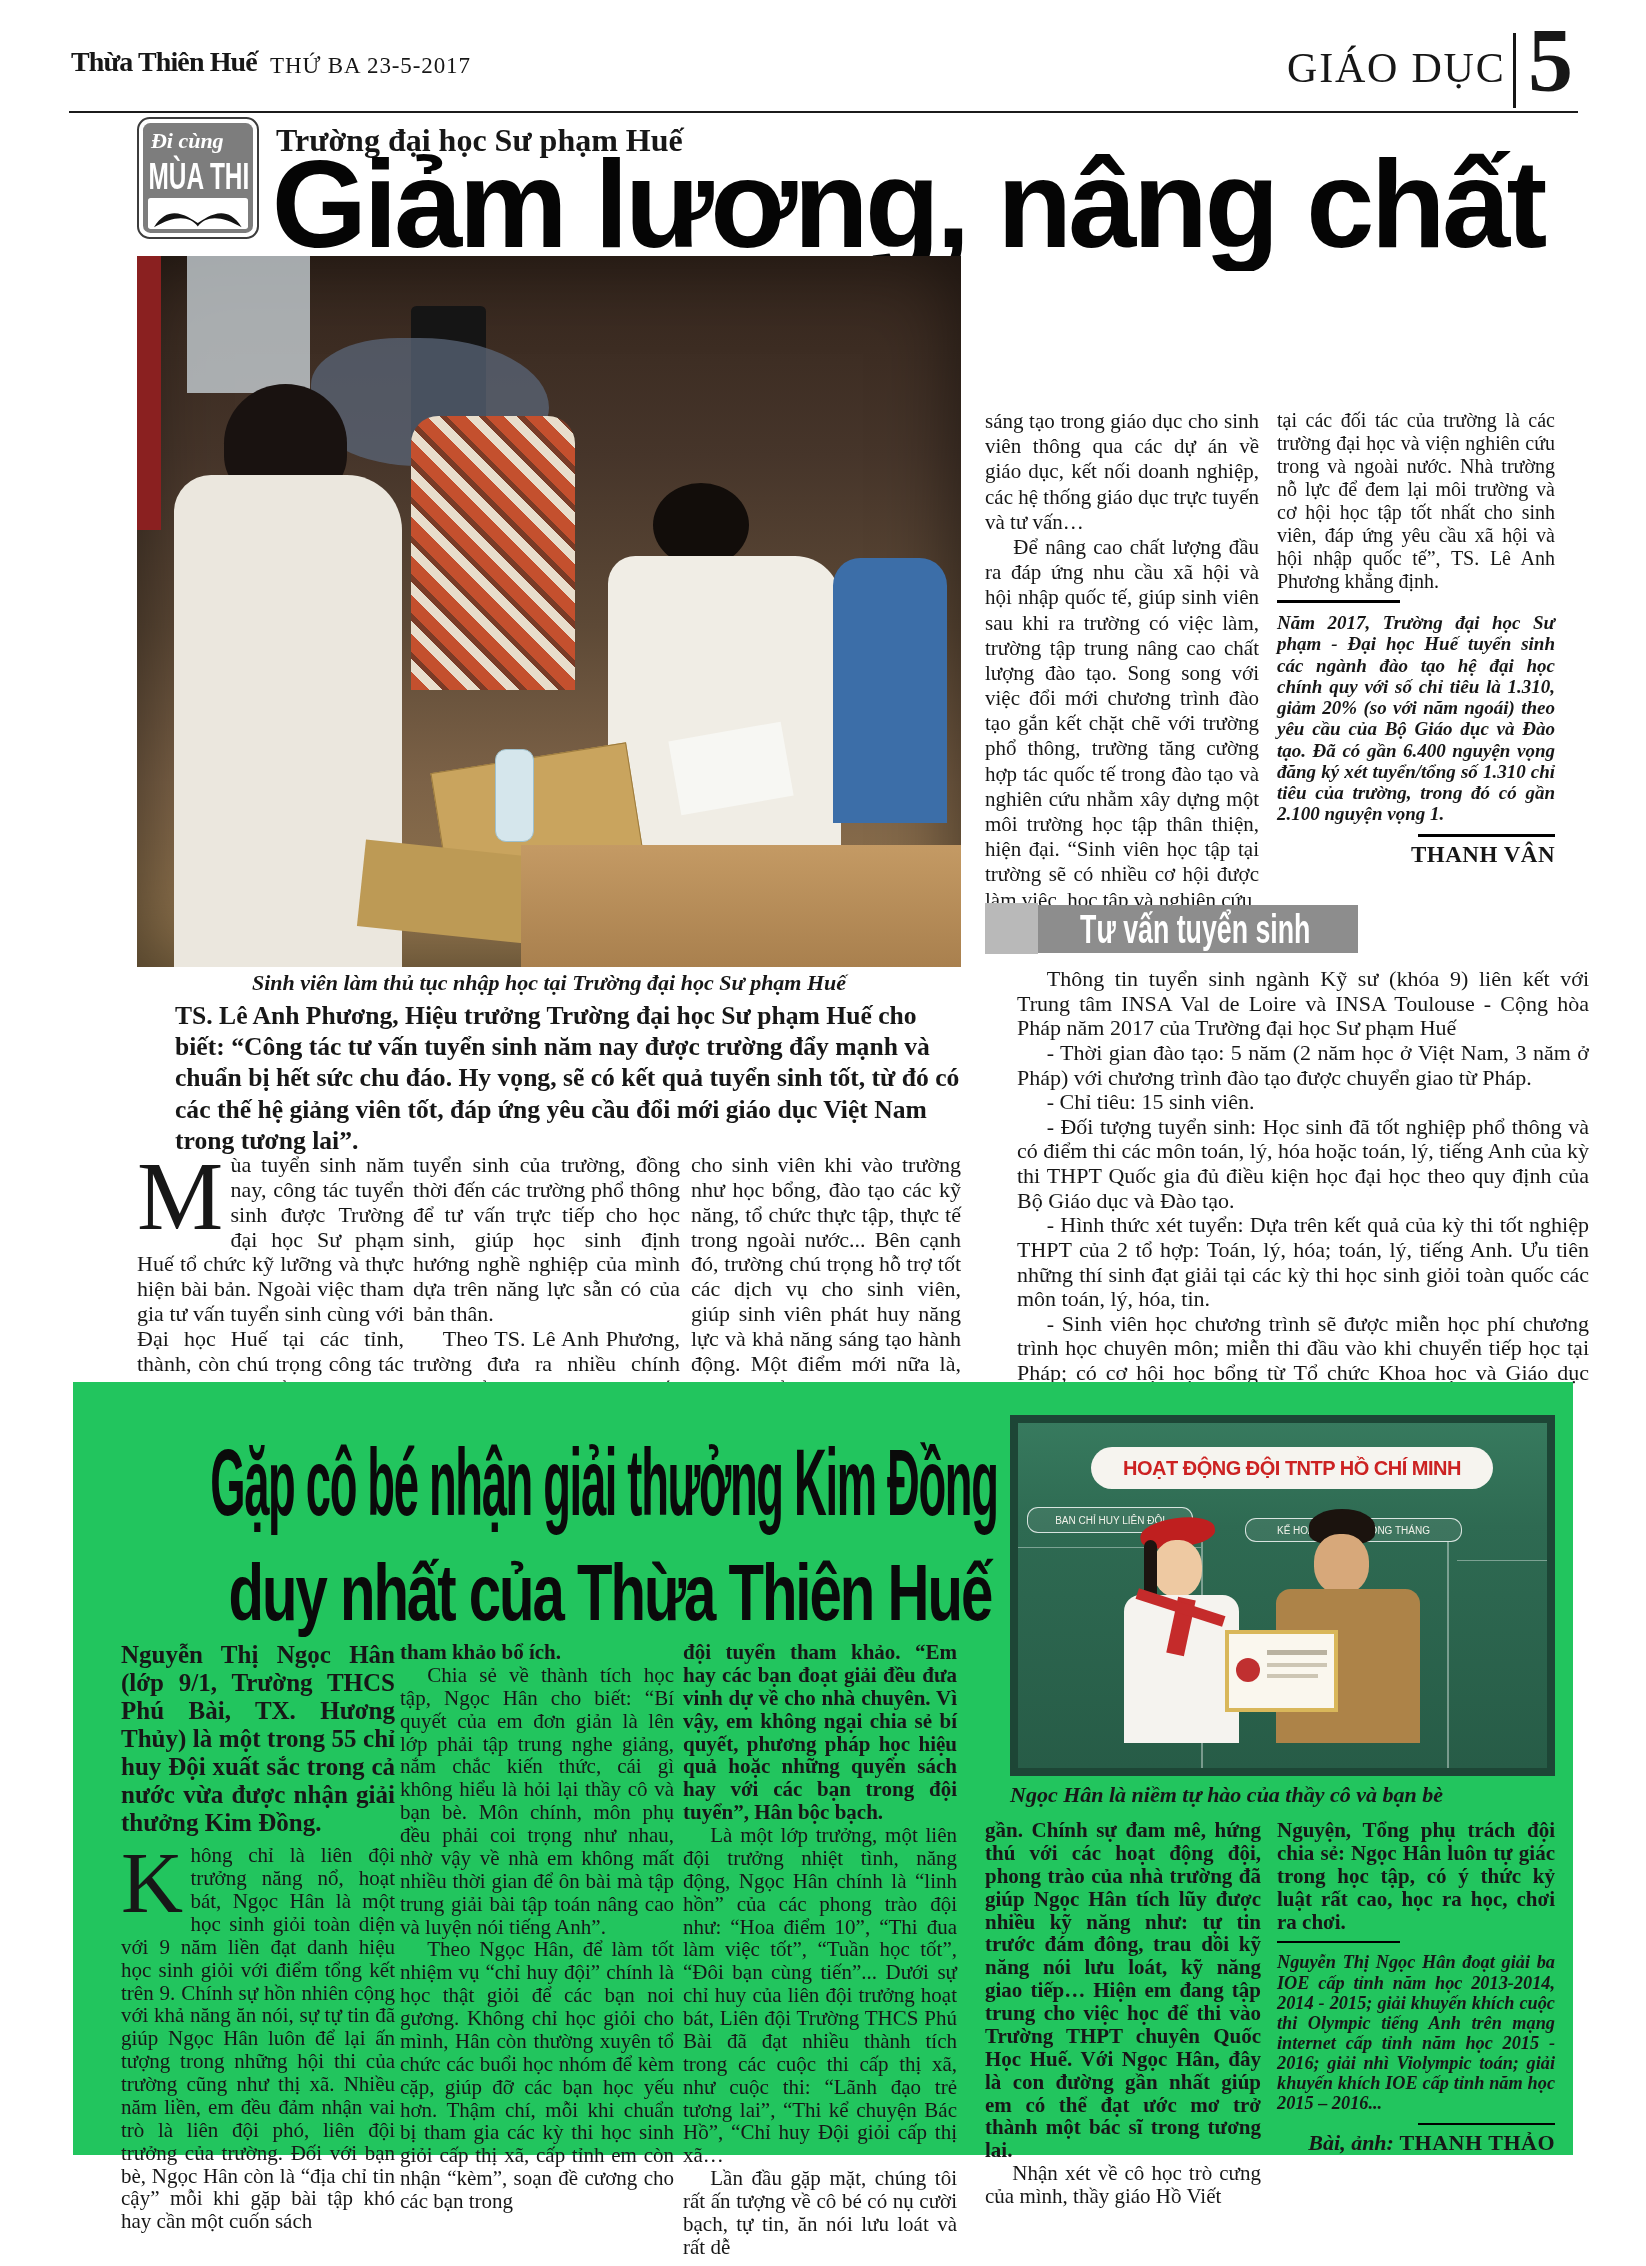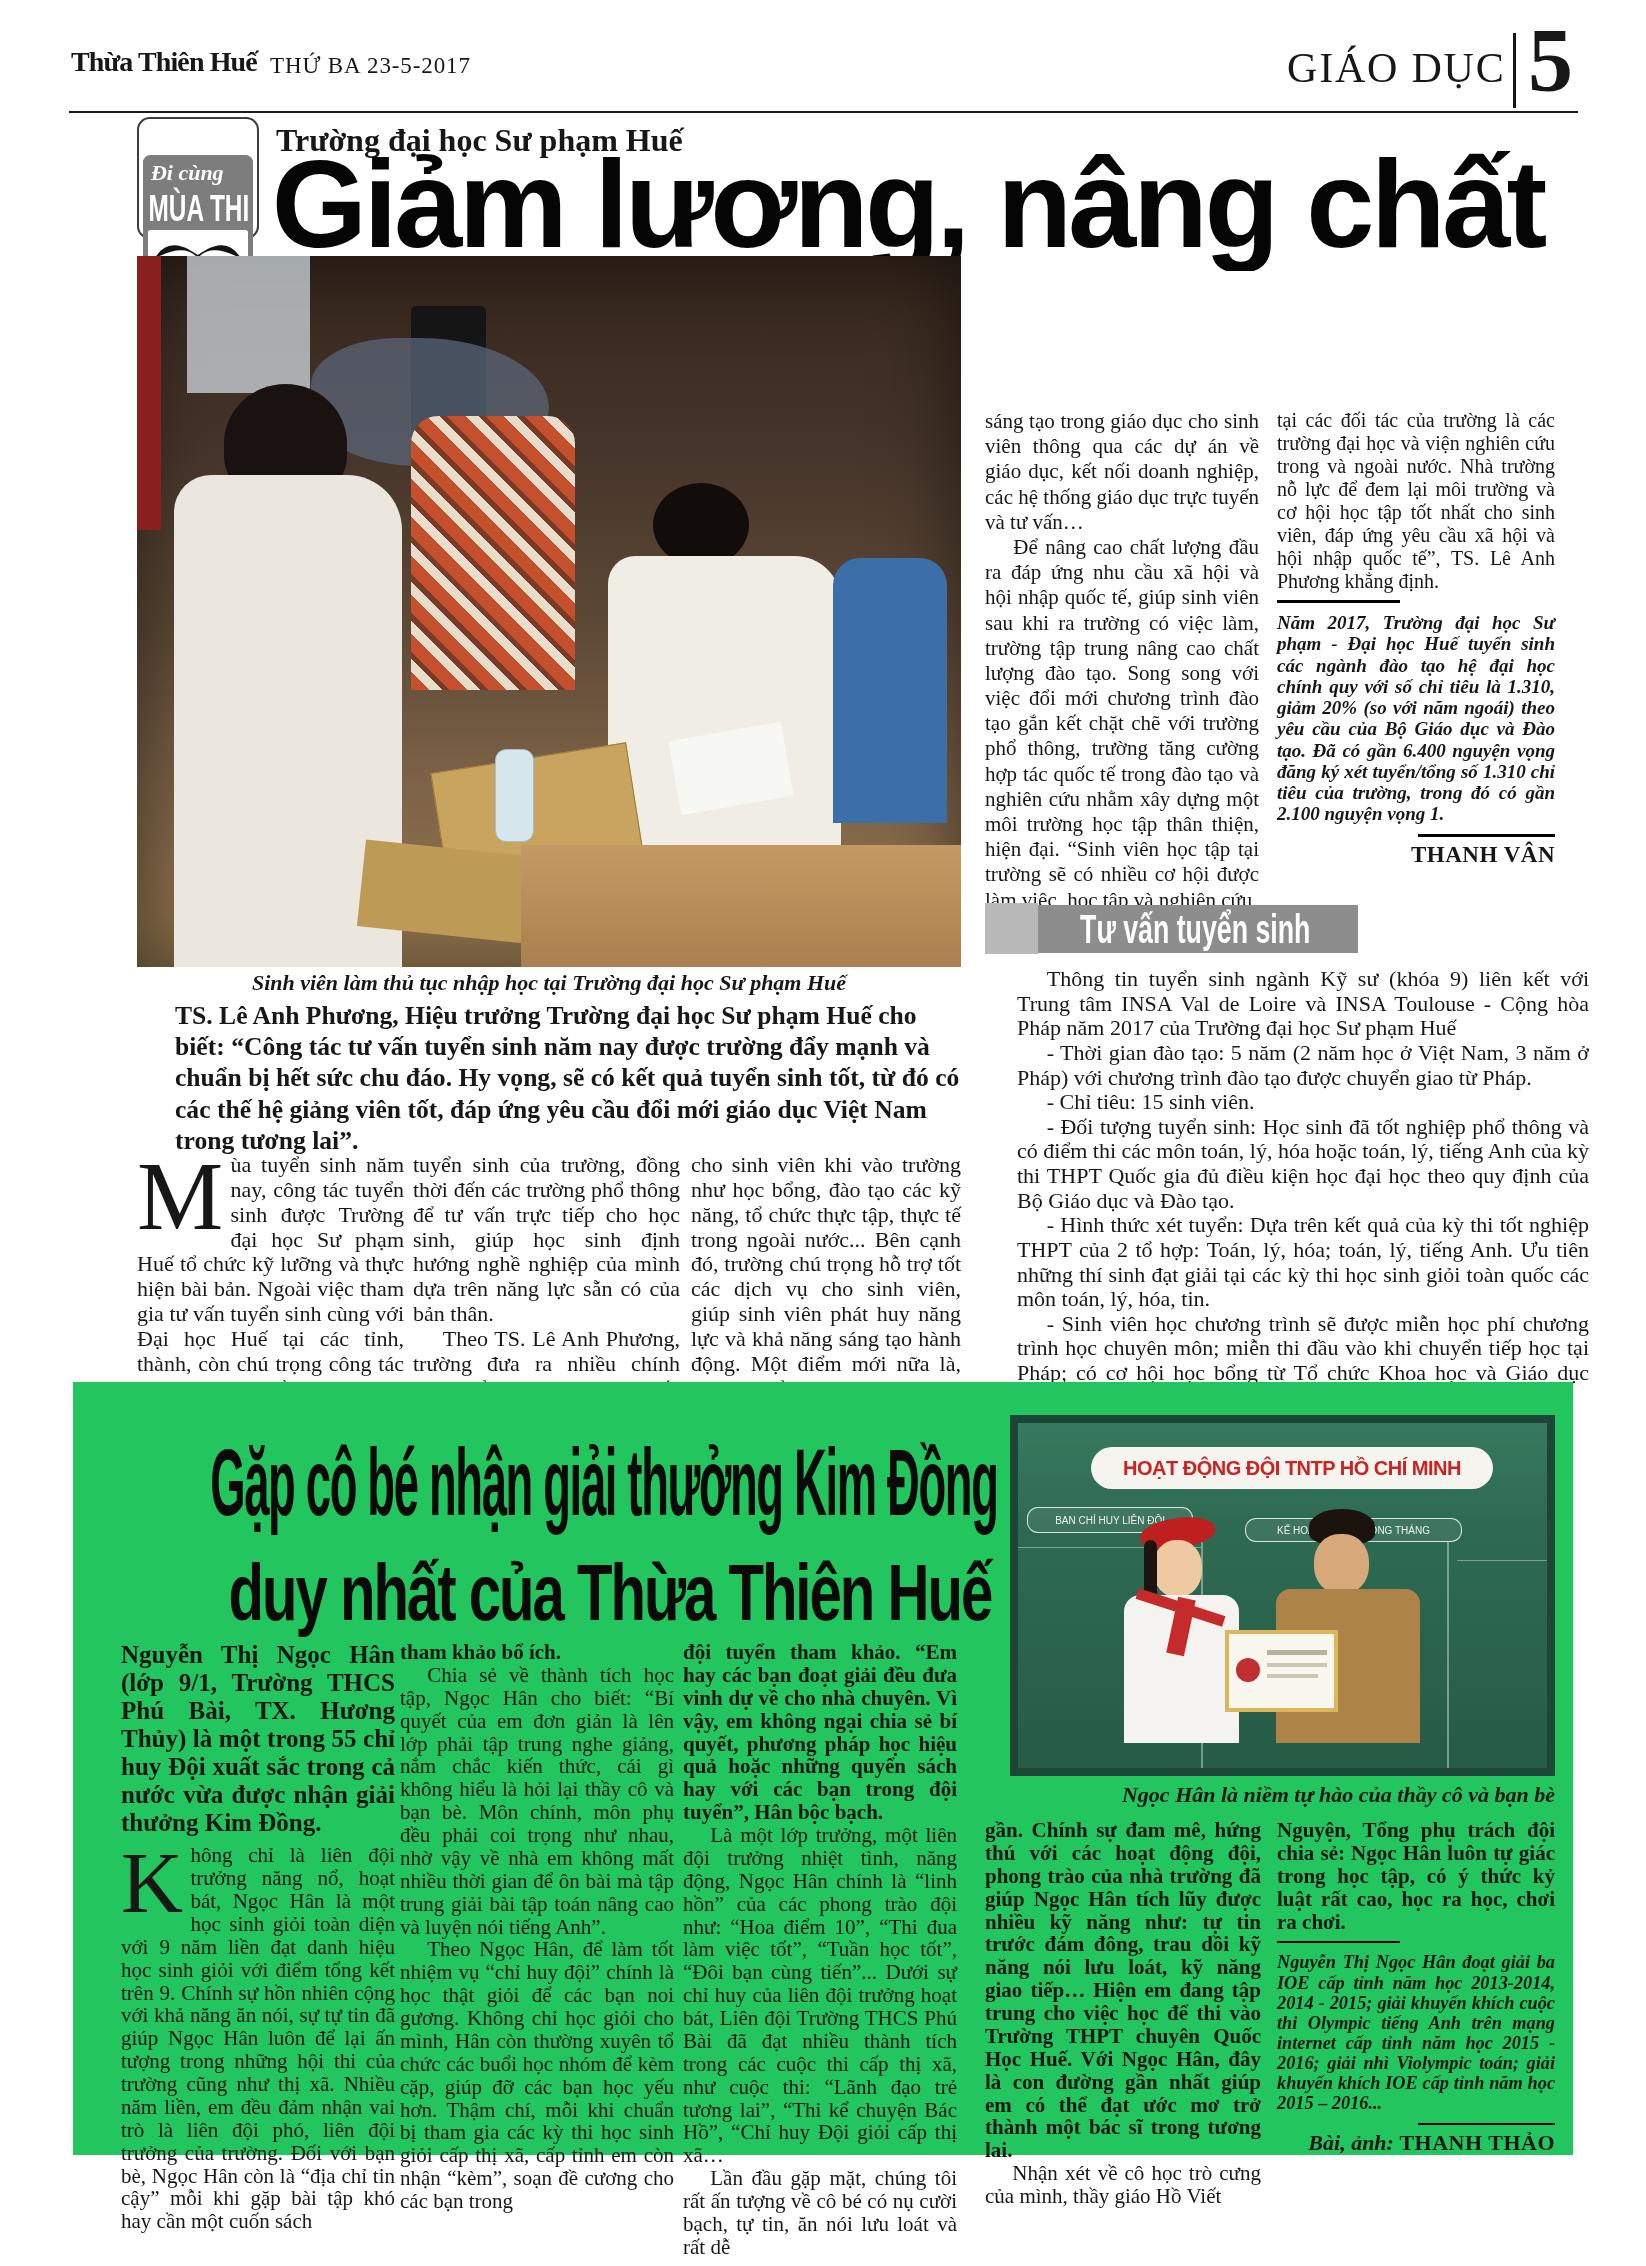--- a/index.html
+++ b/index.html
@@ -8,21 +8,21 @@
   
   .masthead{position:absolute;left:71px;top:46px;font-weight:bold;font-size:28px;letter-spacing:-0.9px;}
   .pubdate{position:absolute;left:270px;top:53px;font-size:23px;letter-spacing:0.9px;}
   .section-title{position:absolute;left:1287px;top:44px;font-size:42px;letter-spacing:1.8px;}
   .section-divider{position:absolute;left:1513px;top:33px;width:2.7px;height:75px;background:#151515;}
   .page-number{position:absolute;left:1528px;top:16.4px;font-size:90px;font-weight:bold;line-height:1;}
   .header-rule{position:absolute;left:69px;top:111px;width:1509px;height:1.8px;background:#1b1b1b;}
   
   .logo{position:absolute;left:137px;top:117px;width:122px;height:122px;border:2.7px solid #3c3c3c;
         border-radius:12.8px;background:#fff;padding:3.7px;box-sizing:border-box;}
-  .logo-inner{position:relative;width:100%;height:100%;background:#7d7d7d;border-radius:7.3px;overflow:hidden;margin-top:32px;}
+  .logo-inner{position:relative;width:100%;height:100%;background:#7d7d7d;border-radius:7.3px;overflow:hidden;}
   .logo-line1{position:absolute;left:8.2px;top:5.5px;color:#fff;font-style:italic;font-weight:bold;font-size:22px;}
   .logo-l2svg{position:absolute;left:0;top:31px;}
   .logo-l2svg text{font-family:"Liberation Sans",sans-serif;font-weight:bold;fill:#fff;font-size:40px;}
   .logo-book{position:absolute;left:5.5px;right:5.5px;bottom:4.6px;height:31px;background:#fff;border-radius:2.7px;}
   .logo-book svg{display:block;width:100%;height:100%;}
   .kicker{position:absolute;left:276px;top:122px;font-weight:bold;font-size:32px;}
   .headline1-svg{position:absolute;left:270px;top:143px;}
   .headline1-svg text{font-family:"Liberation Sans",sans-serif;font-weight:bold;fill:#050505;letter-spacing:-4px;}
   
   .photo1{position:absolute;left:137px;top:256px;width:824px;height:711px;overflow:hidden;
@@ -78,21 +78,21 @@
   
   .photo2{position:absolute;left:937px;top:33px;width:545px;height:361px;box-sizing:border-box;
           border:8.2px solid #1d4636;background:linear-gradient(180deg,#377a5e 0%,#2e6a52 30%,#275c47 100%);overflow:hidden;}
   .banner{position:absolute;left:73px;top:24px;width:402px;height:42px;background:#f6f4ef;border-radius:21px;
           display:flex;align-items:center;justify-content:center;font-family:"Liberation Sans",sans-serif;
           font-weight:bold;font-size:20px;letter-spacing:-0.5px;color:#cc2222;white-space:nowrap;overflow:hidden;}
   .pill{position:absolute;border:0.9px solid rgba(255,255,255,.8);border-radius:11px;color:#f2f2ea;
         font-family:"Liberation Sans",sans-serif;font-size:10px;display:flex;align-items:center;
         justify-content:center;white-space:nowrap;background:rgba(255,255,255,.08);}
   .gline{position:absolute;background:rgba(255,255,255,.38);}
-  .caption2{position:absolute;left:937px;top:400px;width:545px;font-weight:bold;font-style:italic;font-size:22px;text-align:right;}
+  .caption2{position:absolute;left:937px;top:400px;width:545px;font-weight:bold;font-style:italic;font-size:22px;}
   .fig{position:absolute;}
 </style>
 </head>
 <body>
 
 <div class="page">
 
   <div class="masthead">Thừa Thiên Huế</div>
   <div class="pubdate">THỨ BA 23-5-2017</div>
   <div class="section-title">GIÁO DỤC</div>

